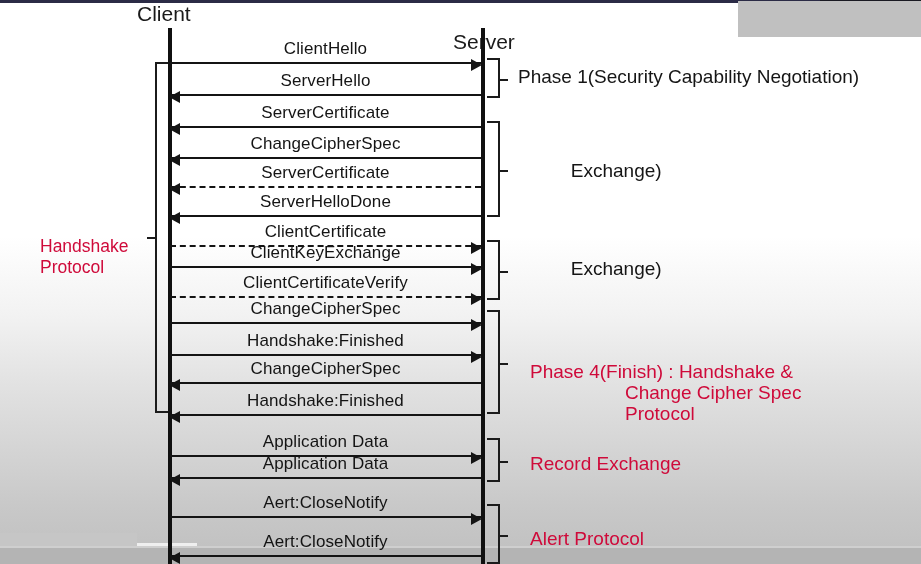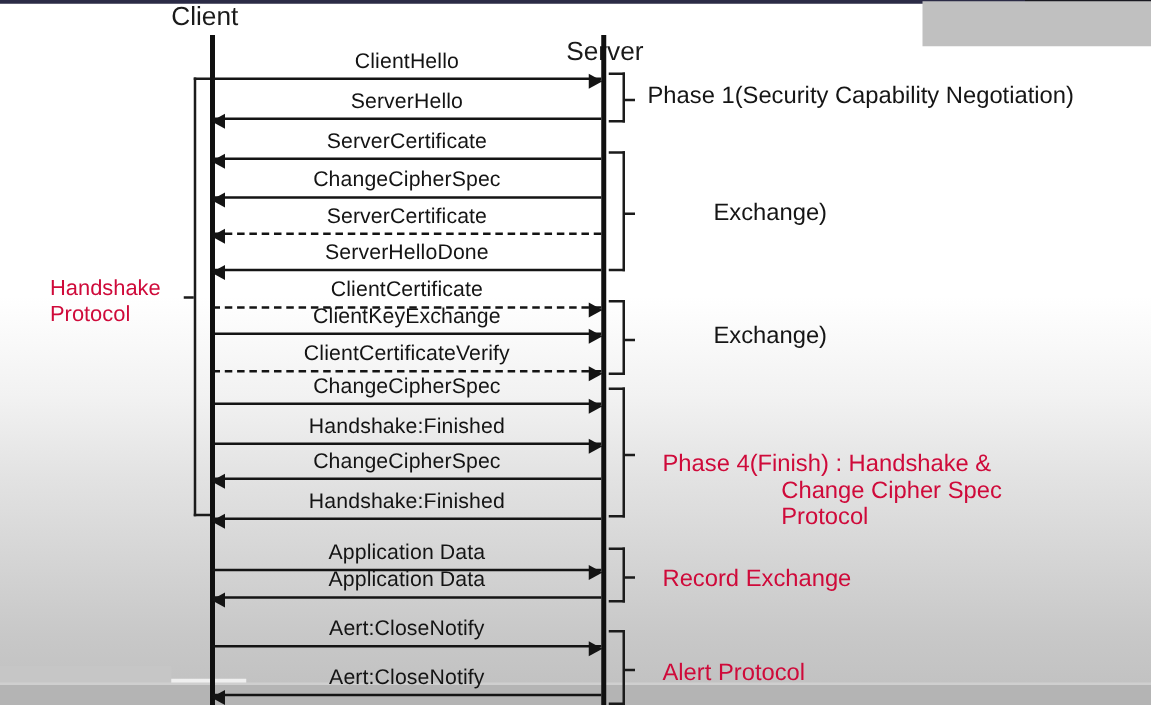--- a/index.html
+++ b/index.html
@@ -150,21 +150,21 @@
     line-height: 21px;
     color: #151515;
     white-space: pre;
   }
   .phase-text.accent { color: #cf0a3a; margin-left: 12px; }
 
   
   #handshake-label {
     position: absolute;
     left: 40px;
-    top: 220px;
+    top: 236px;
     font-size: 17.5px;
     line-height: 21px;
     color: #cf0a3a;
     white-space: pre;
   }
 </style>
 </head>
 <body>
 
 <div id="stage">

